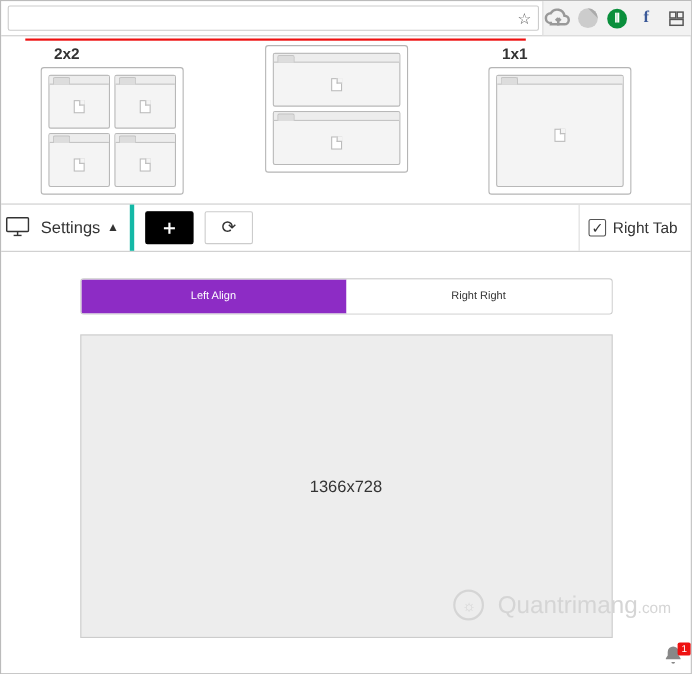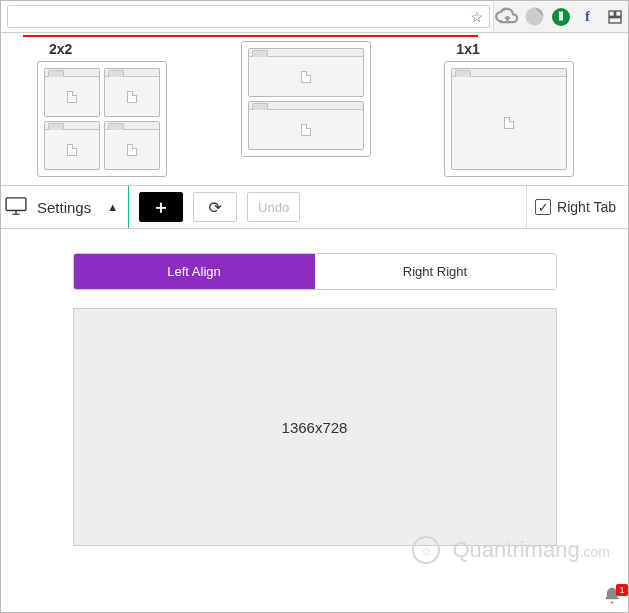--- a/index.html
+++ b/index.html
@@ -28,39 +28,39 @@
   .mini-win { flex: 1; border: 1px solid #b8b8b8; border-radius: 2px; background: #f4f4f4; position: relative; display: flex; flex-direction: column; }
   .mini-tab { height: 8px; border-bottom: 1px solid #c4c4c4; background: #ededed; position: relative; }
   .mini-tab::before { content: ""; position: absolute; left: 3px; top: 1px; width: 14px; height: 6px; background: #ddd; border: 1px solid #c4c4c4; border-bottom: none; border-radius: 2px 2px 0 0; }
   .mini-body { flex: 1; display: flex; align-items: center; justify-content: center; }
   .doc-icon { width: 10px; height: 12px; border: 1px solid #bbb; background: #fff; position: relative; }
   .doc-icon::after { content: ""; position: absolute; right: -1px; top: -1px; width: 4px; height: 4px; background: #f4f4f4; border-left: 1px solid #bbb; border-bottom: 1px solid #bbb; }
 
   
   .toolbar { border-top: 1px solid #ccc; border-bottom: 1px solid #ccc; height: 44px; display: flex; align-items: center; padding: 0 4px; gap: 4px; }
   .monitor-icon svg { width: 22px; height: 18px; }
-  .settings-btn { display: flex; align-items: center; gap: 16px; padding: 0 10px 0 6px; height: 42px; border-right: 1px solid #14b8a6; font-size: 15px; }
+  .settings-btn { display: flex; align-items: center; gap: 6px; padding: 0 10px 0 6px; height: 42px; border-right: 4px solid #14b8a6; font-size: 15px; }
   .chev { font-size: 11px; }
   .sq-btn { height: 30px; min-width: 44px; border: 1px solid #ccc; border-radius: 2px; background: #fff; display: flex; align-items: center; justify-content: center; margin-left: 6px; }
   .sq-btn.plus { background: #000; color: #fff; font-size: 18px; border-color: #000; font-weight: bold; }
   .sq-btn.undo { color: #bbb; padding: 0 10px; font-size: 13px; }
   .spacer { flex: 1; }
   .check-item { display: flex; align-items: center; gap: 6px; padding: 0 8px; font-size: 14px; }
   .cbox { width: 16px; height: 16px; border: 1px solid #555; border-radius: 2px; display: flex; align-items: center; justify-content: center; font-size: 13px; background: #fff; }
   .check-item.sep { border-left: 1px solid #ddd; height: 42px; }
 
   
   .align-row { margin: 24px 0 18px; display: flex; justify-content: center; }
   .segment { display: flex; width: 484px; border-radius: 3px; overflow: hidden; border: 1px solid #ccc; }
-  .segment > div { flex: 1; text-align: center; padding: 10px 0; font-size: 13px; background: #fff; }
+  .segment > div { flex: 1; text-align: center; padding: 10px 0; font-size: 10px; background: #fff; }
   .segment > div.active { background: #8d2cc5; color: #fff; border: none; }
 
   
   .res-wrap { display: flex; justify-content: center; }
-  .res-box { width: 484px; height: 238px; border: 1px solid #ccc; background: #ededed; display: flex; align-items: center; justify-content: center; font-size: 15px; color: #333; }
+  .res-box { width: 484px; height: 276px; border: 1px solid #ccc; background: #ededed; display: flex; align-items: center; justify-content: center; font-size: 15px; color: #333; }
 
   
   .watermark { position: absolute; right: 18px; bottom: 48px; color: #d5d5d5; font-size: 22px; font-family: Arial; display: flex; align-items: center; gap: 12px; pointer-events: none; }
   .watermark .bulb { width: 28px; height: 28px; border: 2px solid #d5d5d5; border-radius: 50%; display: flex; align-items: center; justify-content: center; font-size: 14px; }
 
   
   .bell { position: absolute; right: 2px; bottom: 2px; width: 24px; height: 24px; }
   .bell svg { width: 20px; height: 20px; fill: #888; }
   .bell .badge { position: absolute; top: -2px; right: -2px; background: #e11; color: #fff; font-size: 9px; width: 12px; height: 12px; border-radius: 2px; display: flex; align-items: center; justify-content: center; }
 </style>
@@ -179,23 +179,20 @@
     <div class="settings-btn">
       <span>Settings</span>
       <span class="chev">▲</span>
     </div>
     <div class="sq-btn plus">
       <span>＋</span>
     </div>
     <div class="sq-btn">
       <span style="font-size:16px;">⟳</span>
     </div>
-    <div class="sq-btn undo">
-      <span>Undo</span>
-    </div>
     <div class="spacer"></div>
     <div class="check-item sep">
       <div class="cbox">✓</div>
       <span>Right Tab</span>
     </div>
   </div>
 
   <div class="align-row">
     <div class="segment">
       <div class="active">Left Align</div>

